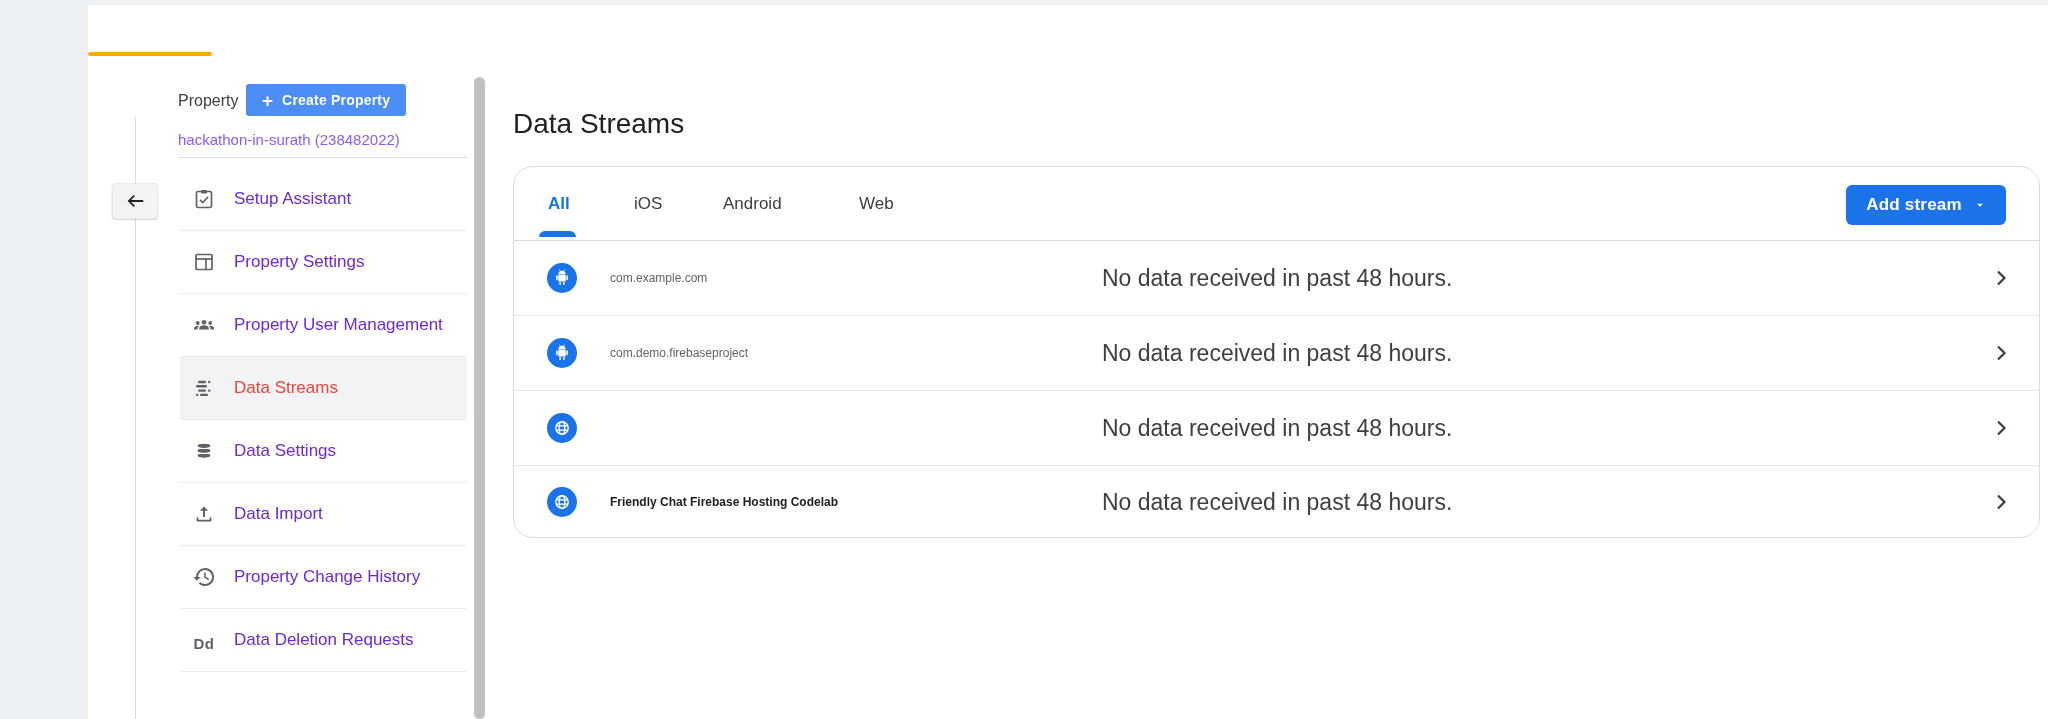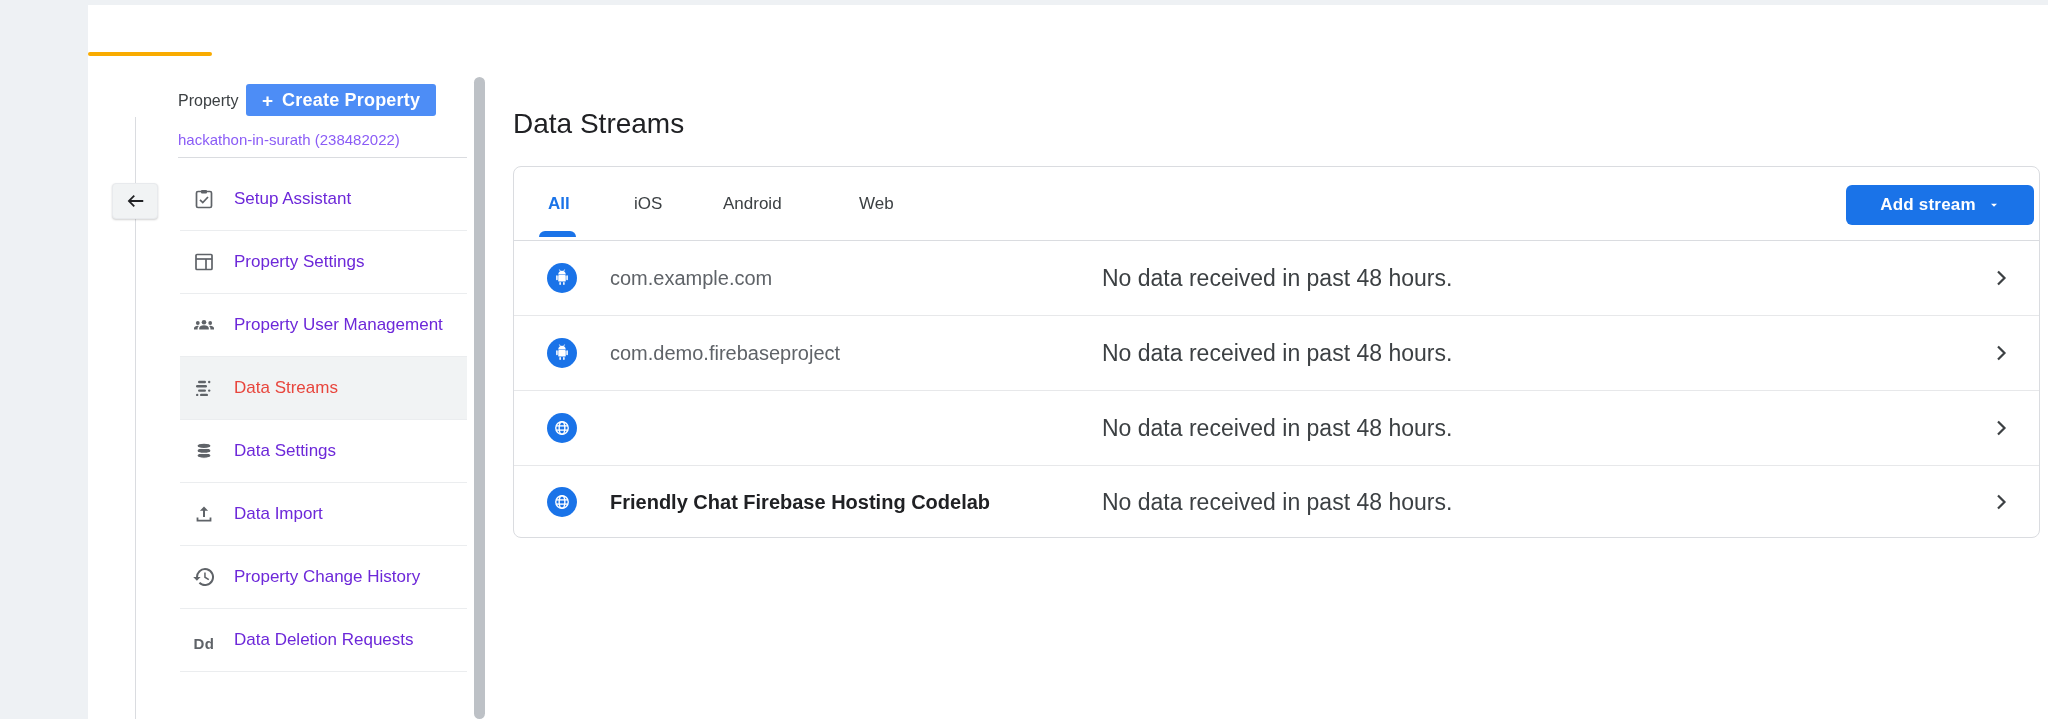--- a/index.html
+++ b/index.html
@@ -27,60 +27,60 @@
               background:#f1f3f4; border:1px solid #e8eaed; border-radius:4px;
               box-shadow:0 1px 2px rgba(0,0,0,.18); display:flex; align-items:center; justify-content:center;
               cursor:pointer; }
 
   
   .prop-label { position:absolute; left:178px; top:92px; font-size:16px; color:#3c4043; }
   .create-btn { position:absolute; left:246px; top:84px; height:32px; padding:0 16px;
                 background:#4d8df6; border:none; border-radius:3px; display:flex; align-items:center;
                 gap:9px; color:#fff; cursor:pointer; }
   .create-btn .plus { font-size:19px; font-weight:bold; line-height:1; }
-  .create-btn .lbl  { font-size:18px; font-weight:bold; letter-spacing:.2px; }
+  .create-btn .lbl  { font-size:14px; font-weight:bold; letter-spacing:.2px; }
   .prop-name { position:absolute; left:178px; top:131px; font-size:15px; color:#8b5cf6; }
   .prop-divider { position:absolute; left:178px; top:157px; width:289px; height:1px; background:#dadce0; }
 
   
   .side-list { position:absolute; left:180px; top:168px; width:287px; }
   .side-item { height:63px; display:flex; align-items:center; padding-left:12px;
                border-bottom:1px solid #ebedef; cursor:pointer; }
   .side-item .ico { width:24px; height:24px; margin-right:18px; color:#5f6368; flex:0 0 24px;
                     display:flex; align-items:flex-end; justify-content:center; }
   .side-item .txt { font-size:17px; color:#6d28d9; white-space:nowrap; }
   .side-item.selected { background:#f1f3f4; }
   .side-item.selected .txt { color:#e8453c; }
   .dd-glyph { font-size:15px; font-weight:bold; color:#5f6368; letter-spacing:.5px; }
   .side-scrollbar { position:absolute; left:474px; top:77px; width:11px; height:642px;
                     background:#bdc1c6; border-radius:6px; cursor:pointer; }
 
   
   .main-title { position:absolute; left:513px; top:108px; font-size:28px; color:#202124; }
   .card { position:absolute; left:513px; top:166px; width:1527px; height:372px;
-          background:#fff; border:1px solid #dadce0; border-radius:8px; }
+          background:#fff; border:1px solid #dadce0; border-radius:20px; }
   .card-tabbar { position:relative; height:74px; border-bottom:1px solid #dadce0; }
   .stream-tab { position:absolute; top:0; height:74px; display:flex; align-items:center;
                 font-size:17px; color:#3c4043; cursor:pointer; }
   .stream-tab.active { color:#1a73e8; font-weight:bold; }
   .tab-underline { position:absolute; left:25px; top:64px; width:37px; height:6px;
                    background:#1a73e8; border-radius:6px 6px 0 0; }
-  .add-stream { position:absolute; left:1332px; top:18px; width:188px; height:40px;
+  .add-stream { position:absolute; left:1332px; top:18px; width:160px; height:40px;
                 background:#1a73e8; border:none; border-radius:6px; color:#fff;
                 display:flex; align-items:center; justify-content:center; gap:12px;
                 font-size:17px; font-weight:bold; letter-spacing:.2px; cursor:pointer; }
 
   .rows { position:relative; }
   .stream-row { position:relative; height:75px; border-bottom:1px solid #e7e8ea; cursor:pointer; }
   .stream-row:last-child { border-bottom:none; height:72px; }
   .row-badge { position:absolute; left:33px; top:50%; transform:translateY(-50%);
                width:30px; height:30px; border-radius:50%; background:#1a73e8;
                display:flex; align-items:center; justify-content:center; }
   .row-text { position:absolute; left:96px; top:50%; transform:translateY(-50%); }
-  .row-name { font-size:20px; color:#5f6368;text-align:right; }
+  .row-name { font-size:12px; color:#5f6368;text-align:right; }
   .row-name.bold { color:#202124; font-weight:bold; }
   .row-url { font-size:14px; color:#5f6368; margin-top:4px; }
   .row-status { position:absolute; left:588px; top:50%; transform:translateY(-50%);
                 font-size:23px; color:#3c4043; }
   .row-chevron { position:absolute; left:1475px; top:50%; transform:translateY(-50%);
                  width:24px; height:24px; color:#3c4043; cursor:pointer; }
   svg { display:block; }
 </style>
 </head>
 <body>

